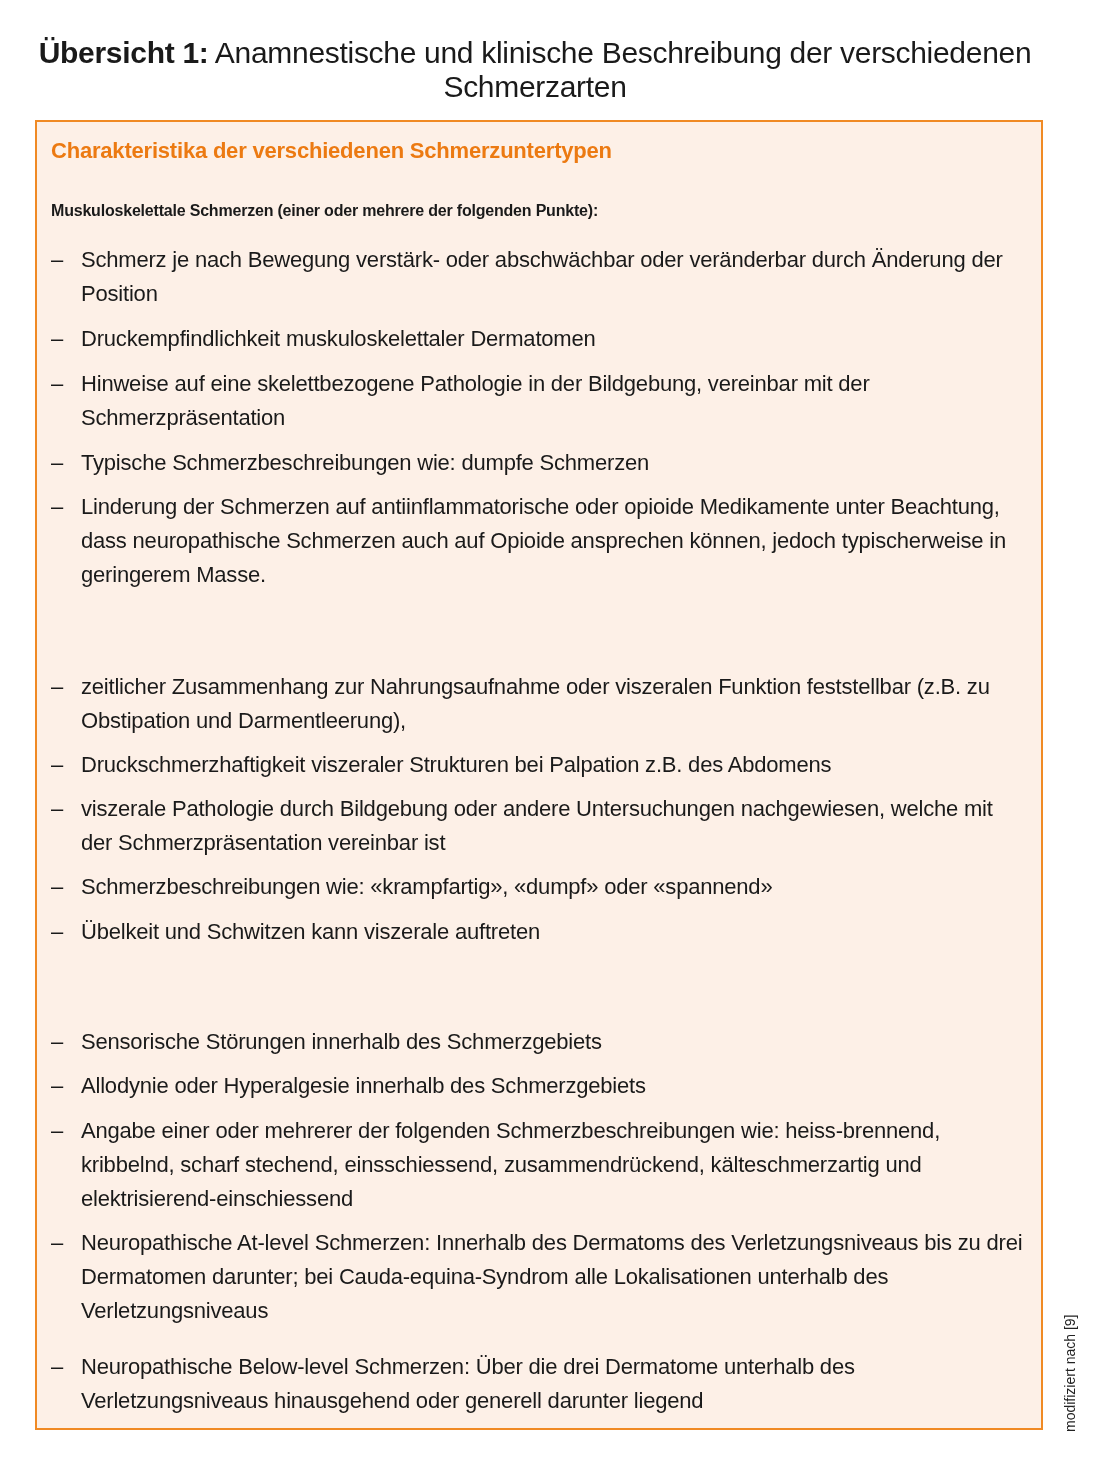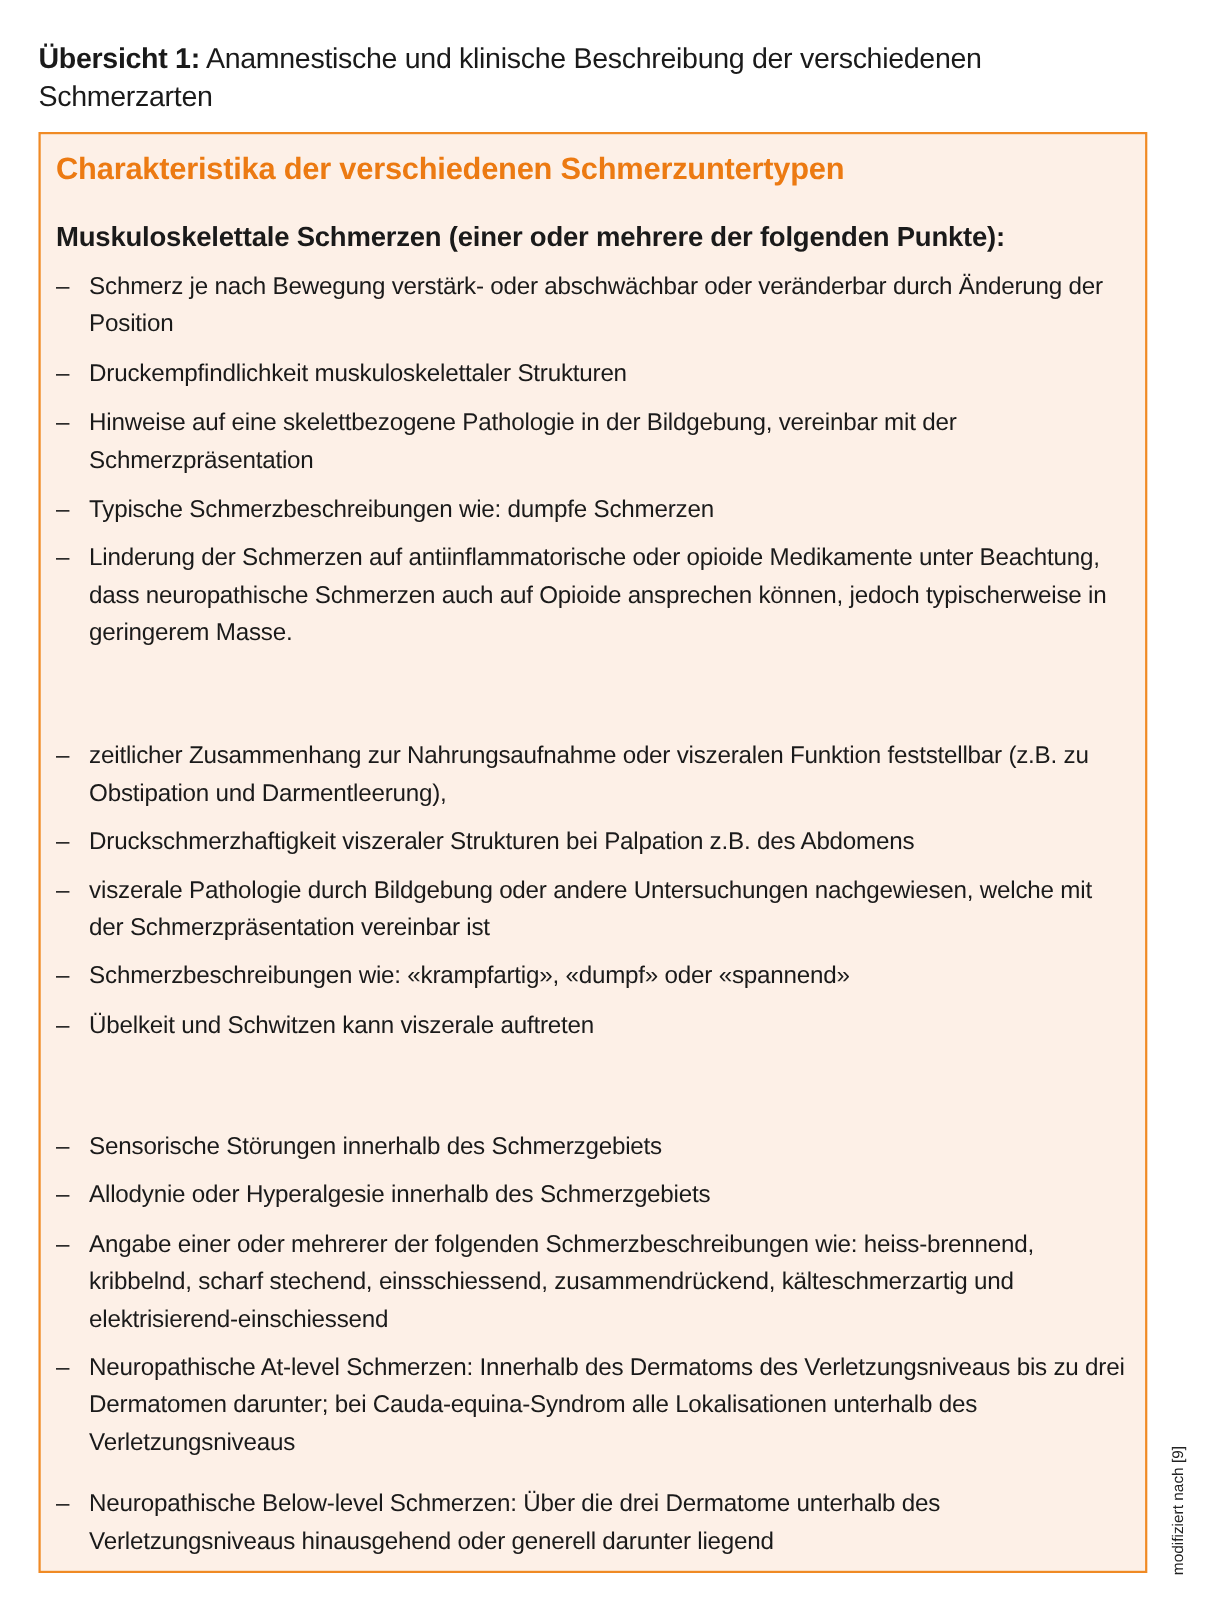--- a/index.html
+++ b/index.html
@@ -1,23 +1,23 @@
 <!DOCTYPE html>
 <html><head>
 <meta charset="utf-8">
 <style>
   html, body { margin:0; padding:0; background:#ffffff; }
   body { width:1100px; height:1458px; position:relative; overflow:hidden;
          font-family:"Liberation Sans Narrow","Liberation Sans", sans-serif; color:#1a1a1a; }
-  .title { position:absolute; left:35px; top:36px; width:1000px; font-size:26px; line-height:34px; letter-spacing:-0.3px; }
+  .title { position:absolute; left:35px; top:36px; width:1000px; font-size:30px; line-height:34px; letter-spacing:-0.3px;text-align:center; }
   .title b { font-weight:bold; }
   .box { position:absolute; left:35px; top:120px; width:1008px; height:1310px;
          background:#fdf0e7; border:2px solid #f08a24; box-sizing:border-box; }
-  .box-head { position:absolute; left:14px; top:16px; font-size:28px; font-weight:bold; color:#ec7a12; letter-spacing:-0.2px; }
-  .section-title { position:absolute; left:14px; font-size:25px; font-weight:bold; letter-spacing:-0.2px; }
+  .box-head { position:absolute; left:14px; top:16px; font-size:22px; font-weight:bold; color:#ec7a12; letter-spacing:-0.2px; }
+  .section-title { position:absolute; left:14px; font-size:16px; font-weight:bold; letter-spacing:-0.2px; }
   .item { position:absolute; left:14px; width:975px; font-size:22px; line-height:34px; letter-spacing:-0.2px; }
   .item .dash { position:absolute; left:0; top:0; }
   .item .txt { display:block; margin-left:30px; }
   .item b { font-weight:normal; }
   .side { position:absolute; left:1062px; top:1432px; transform:rotate(-90deg); transform-origin:left top;
           font-size:14px; color:#222; white-space:nowrap; }
 </style>
 </head>
 <body>
 
@@ -29,21 +29,21 @@
 <div class="box">
   <div class="box-head">Charakteristika der verschiedenen Schmerzuntertypen</div>
 
   <div class="section-title" style="top:80px">Muskuloskelettale Schmerzen (einer oder mehrere der folgenden Punkte):</div>
   <div class="item" style="top:121px">
       <span class="dash">–</span>
       <span class="txt">Schmerz je nach Bewegung verstärk- oder abschwächbar oder veränderbar durch Änderung der Position</span>
     </div>
   <div class="item" style="top:200px">
       <span class="dash">–</span>
-      <span class="txt">Druckempfindlichkeit muskuloskelettaler Strukturen</span>
+      <span class="txt">Druckempfindlichkeit muskuloskelettaler Dermatomen</span>
     </div>
   <div class="item" style="top:245px">
       <span class="dash">–</span>
       <span class="txt">Hinweise auf eine skelettbezogene Pathologie in der Bildgebung, vereinbar mit der Schmerzpräsentation</span>
     </div>
   <div class="item" style="top:324px">
       <span class="dash">–</span>
       <span class="txt">Typische Schmerzbeschreibungen wie: dumpfe Schmerzen</span>
     </div>
   <div class="item" style="top:368px">

